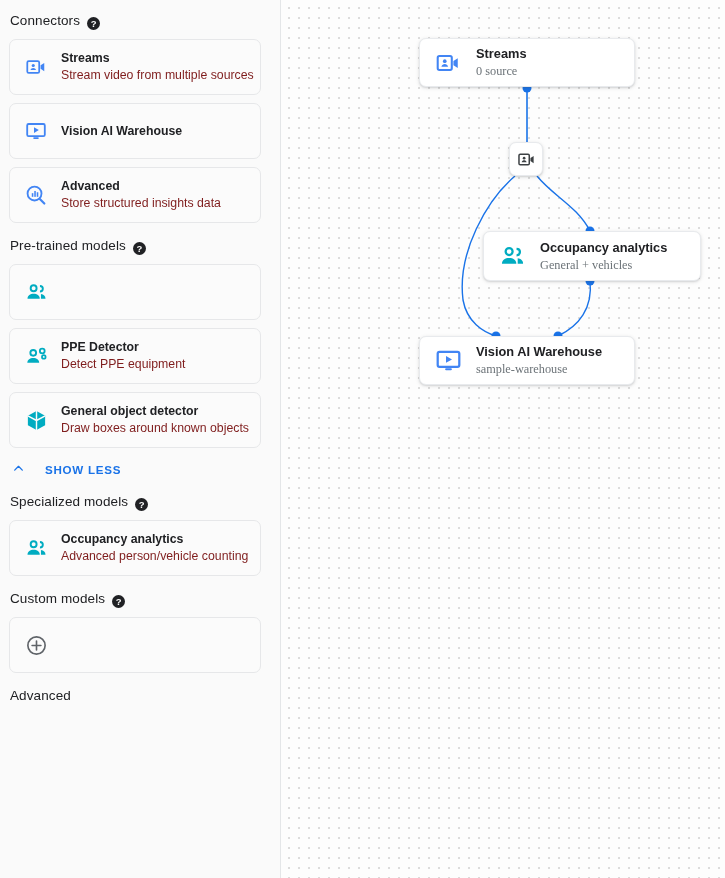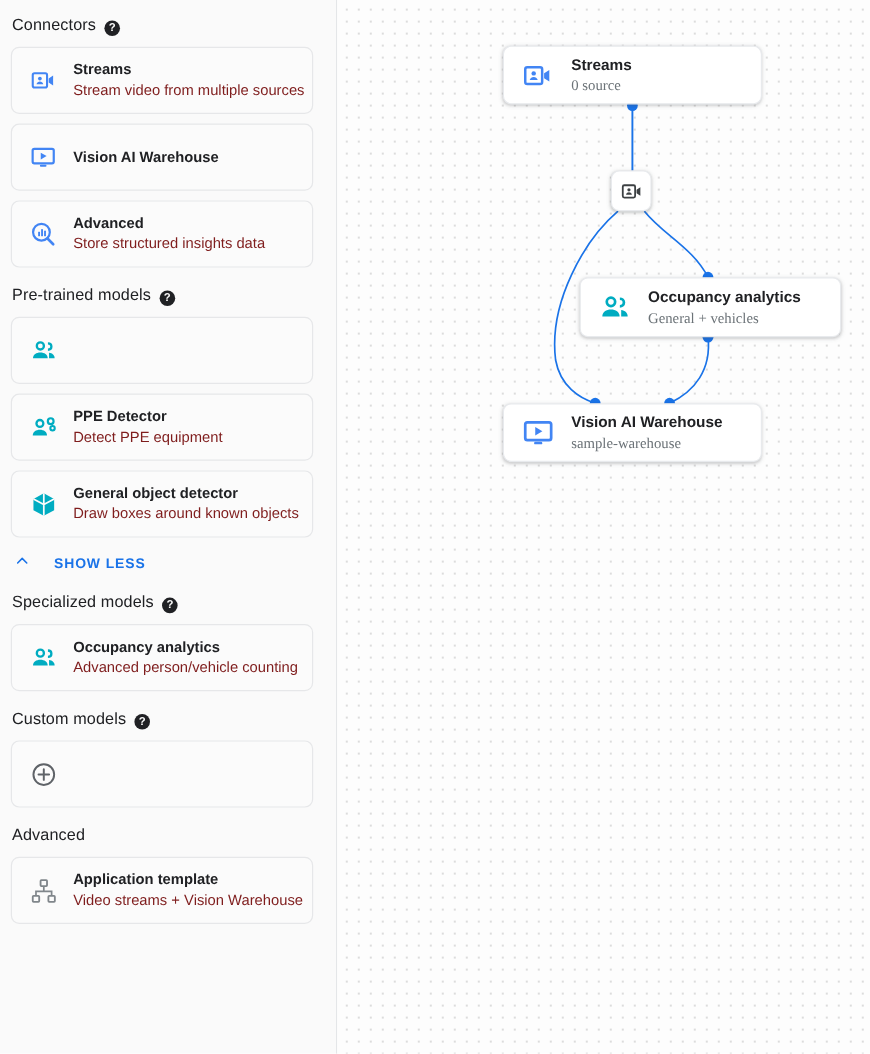--- a/index.html
+++ b/index.html
@@ -301,34 +301,20 @@
           <circle cx="12" cy="12" r="9" stroke="#5f6368" stroke-width="1.7"></circle>
           <path d="M12 7.4v9.2M7.4 12h9.2" stroke="#5f6368" stroke-width="1.7" stroke-linecap="round"></path>
         </svg>
       </span>
     </div>
 
     <div class="section-head">
       <span class="section-title">Advanced</span>
     </div>
 
-    <div class="card">
-      <span class="card-icon">
-        <svg width="23" height="23" viewBox="0 0 24 24" fill="none">
-          <rect x="9.2" y="2.6" width="5.6" height="5.2" rx="0.7" stroke="#80868b" stroke-width="1.6"></rect>
-          <rect x="2.4" y="16.2" width="5.6" height="5.2" rx="0.7" stroke="#80868b" stroke-width="1.6"></rect>
-          <rect x="16" y="16.2" width="5.6" height="5.2" rx="0.7" stroke="#80868b" stroke-width="1.6"></rect>
-          <path d="M12 7.8v4.6M5.2 16.2v-3.8h13.6v3.8" stroke="#80868b" stroke-width="1.5"></path>
-        </svg>
-      </span>
-      <span class="card-text">
-        <span class="card-title">Application template</span>
-        <span class="card-sub">Video streams + Vision Warehouse</span>
-      </span>
-    </div>
 
   </aside>
 
   <main class="canvas">
 
     <svg class="edges">
 
       <path d="M246,88 L246,142" stroke="#1a73e8" stroke-width="1.6" fill="none"></path>
 
       <path d="M256,176 C272,196 296,206 309,231" stroke="#1a73e8" stroke-width="1.4" fill="none"></path>

